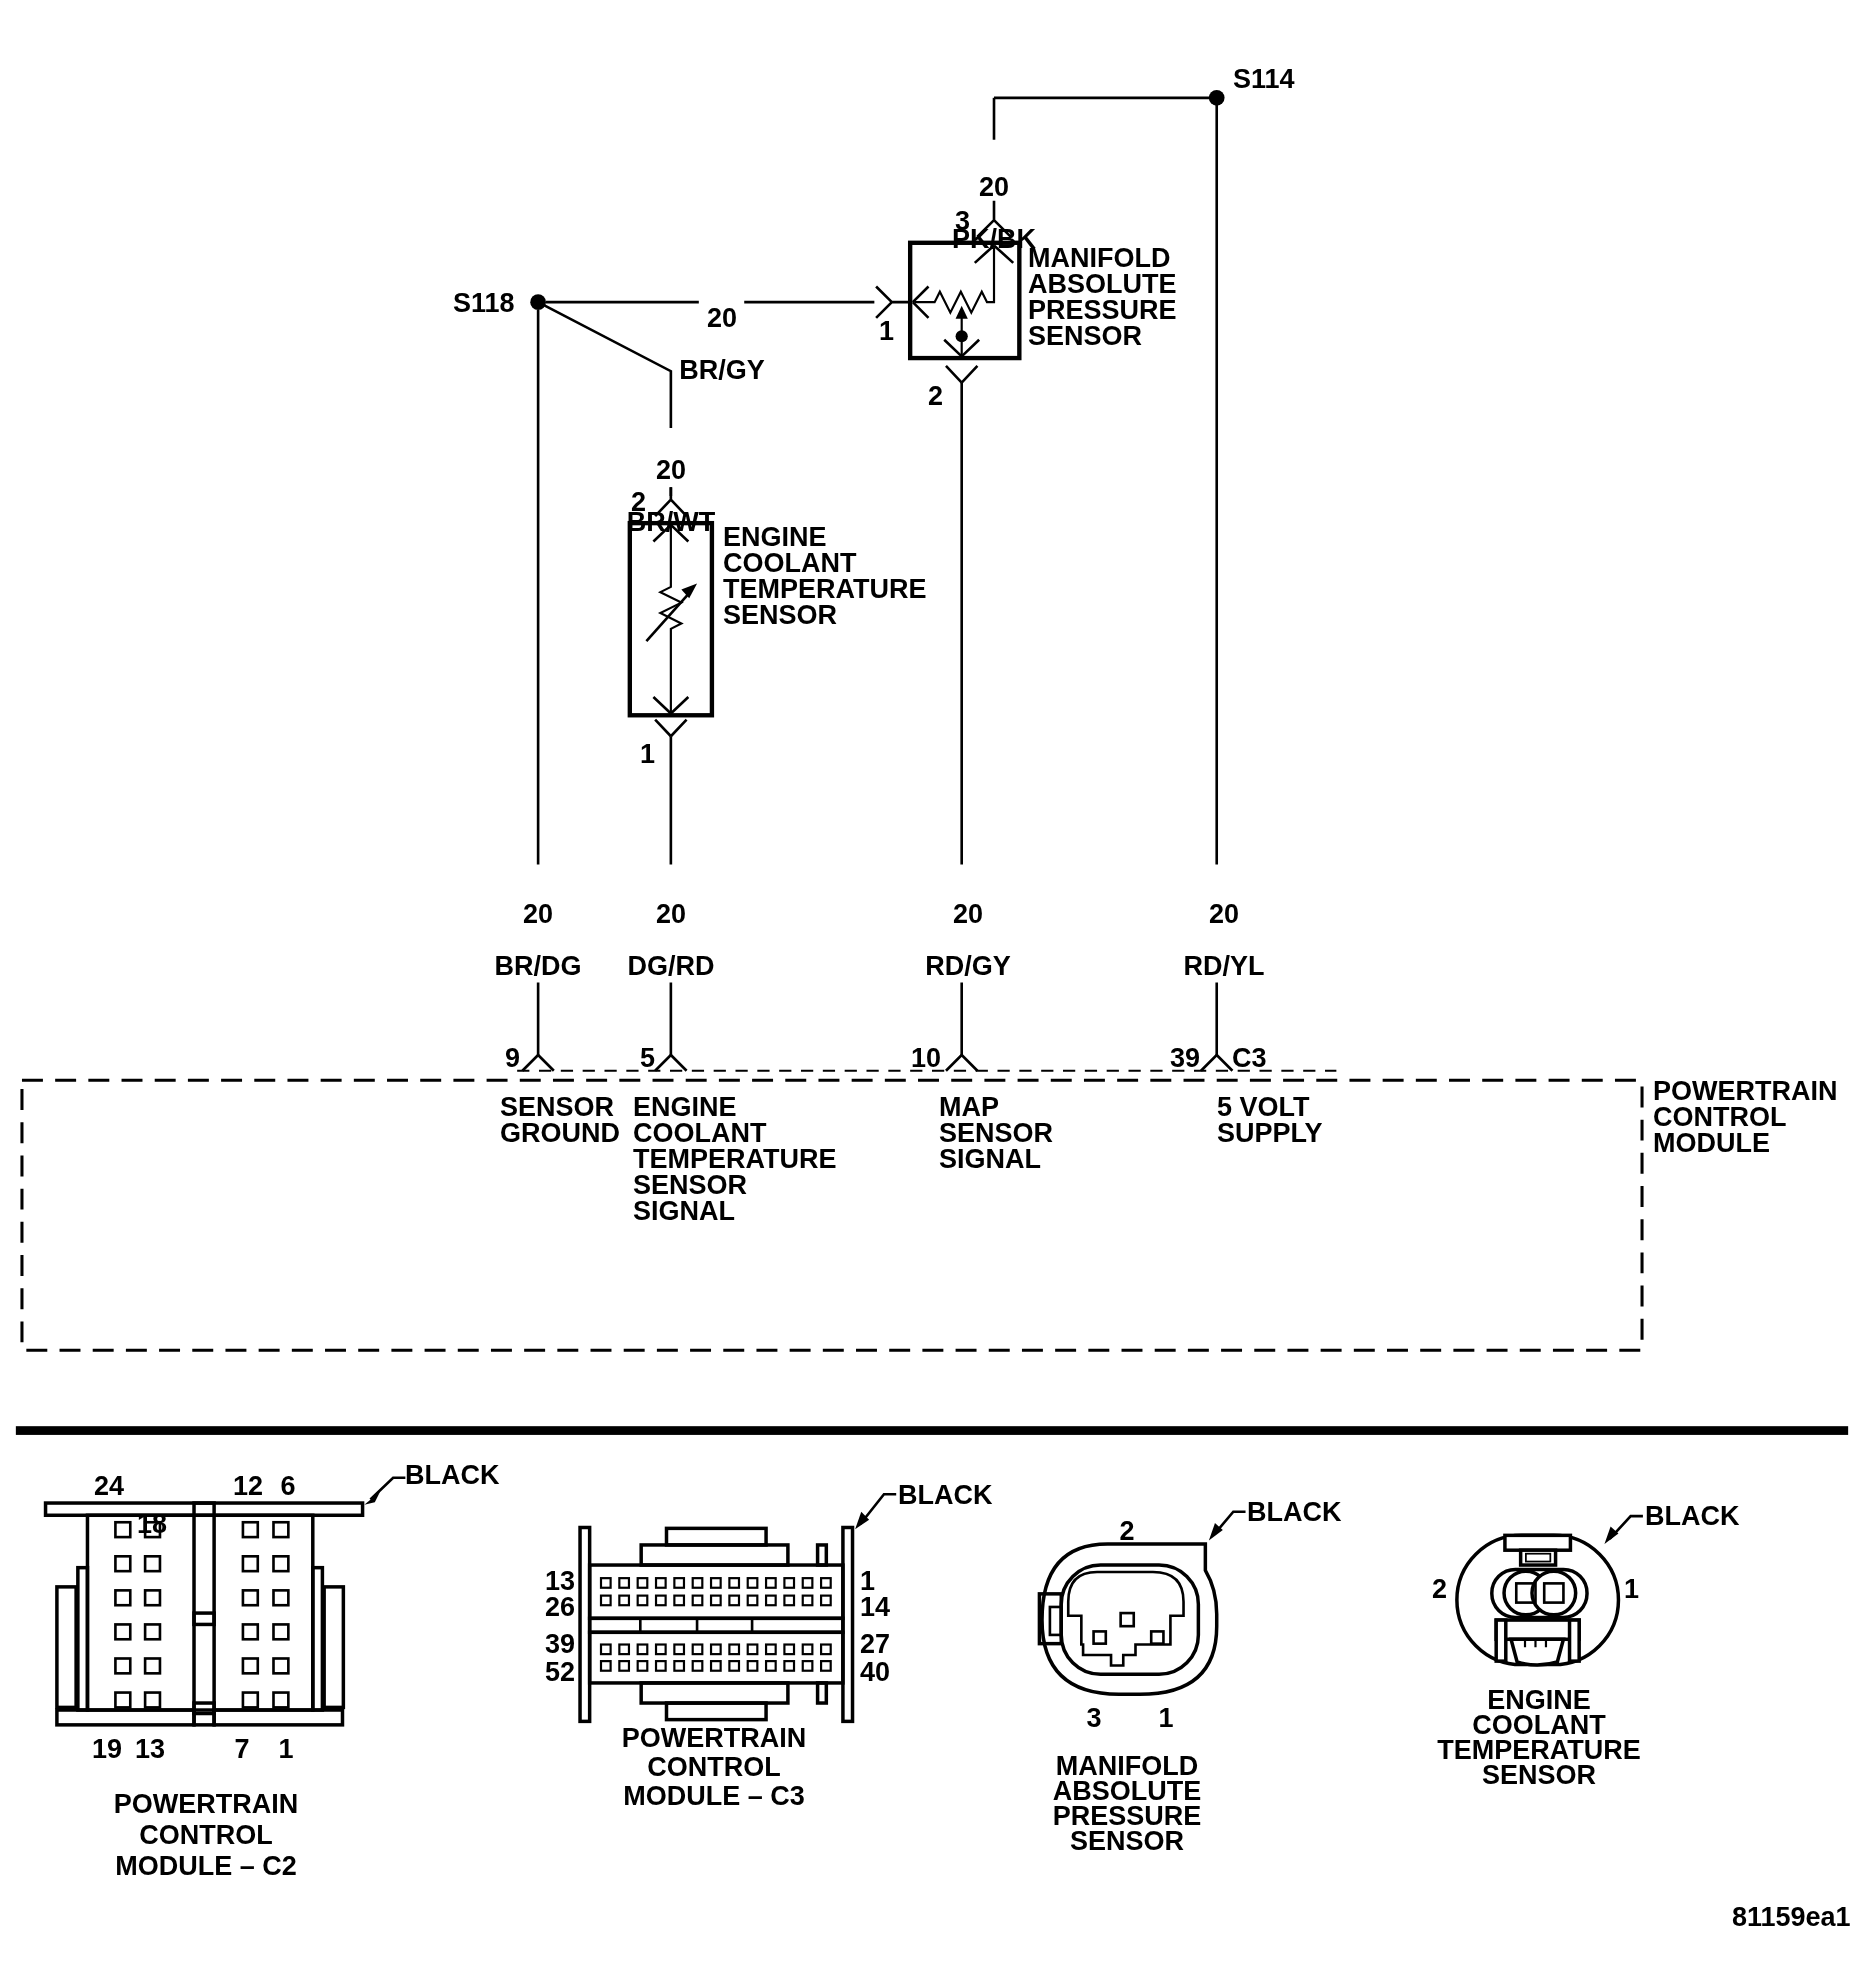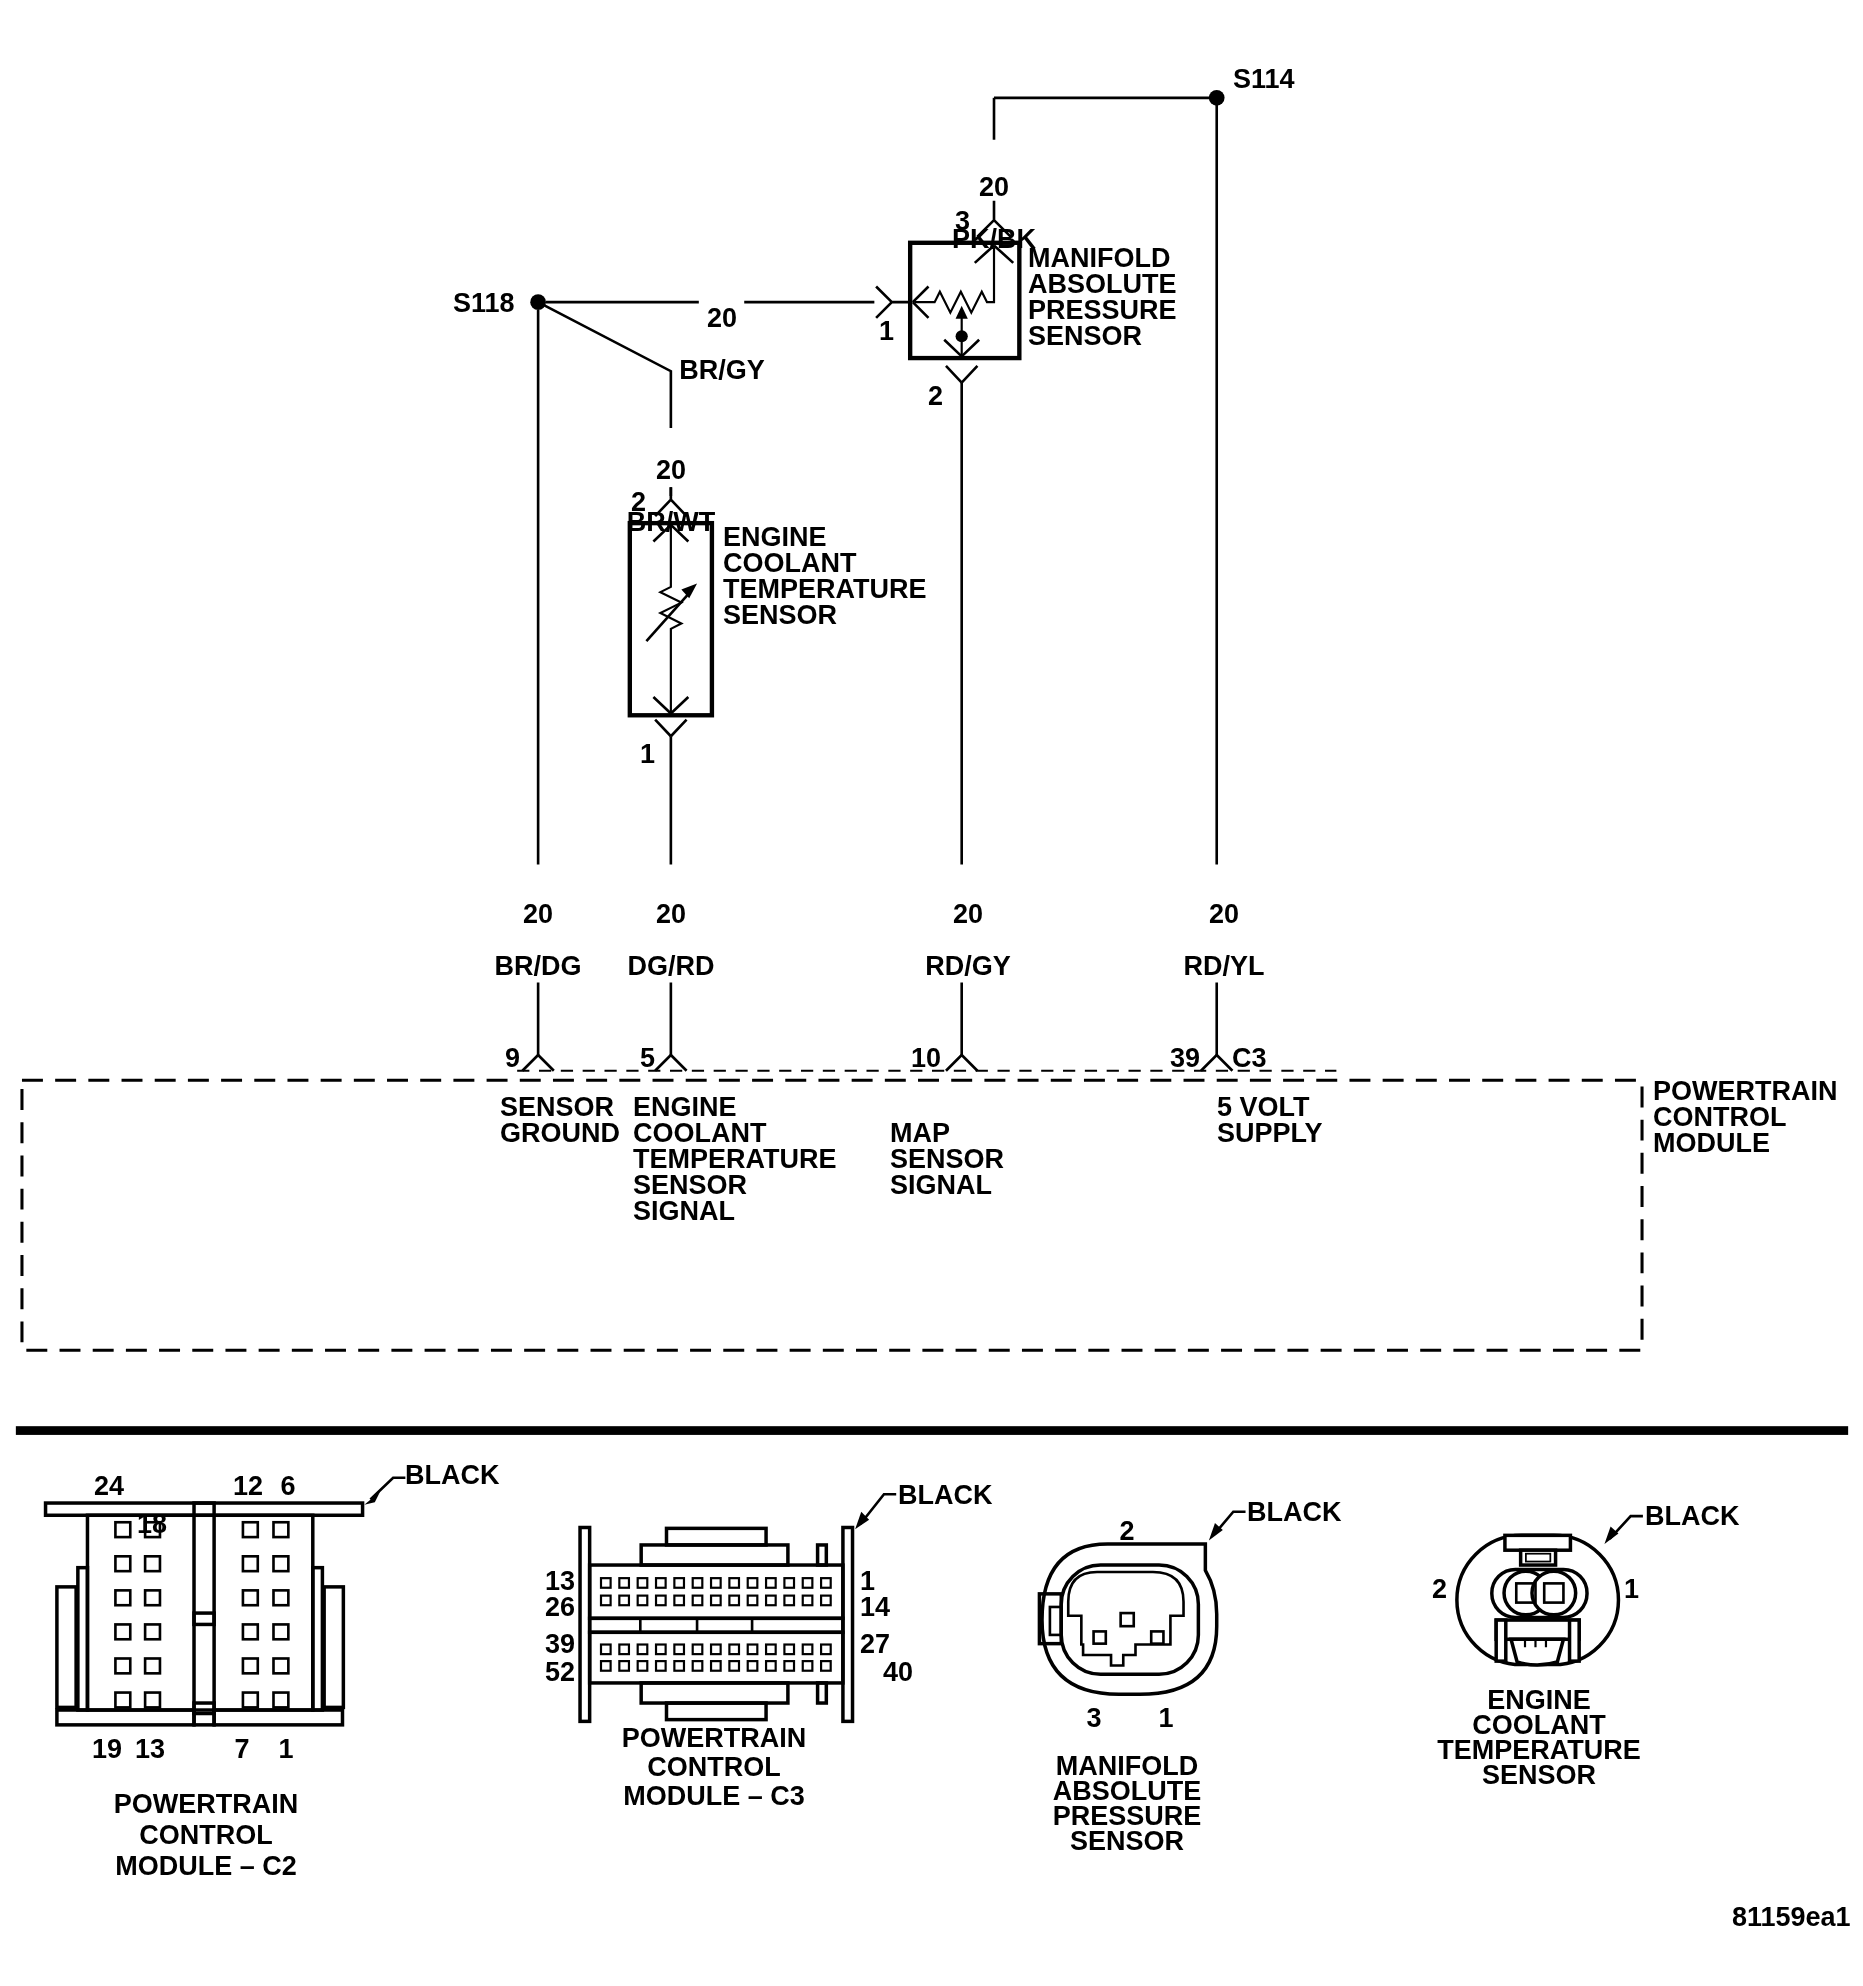--- a/index.html
+++ b/index.html
@@ -283,21 +283,21 @@
   <div class="lbl rt" style="left:1162px;top:1045px;width:38px;">39</div>
   <div class="lbl" style="left:1232px;top:1045px;">C3</div>
 
   <div class="lbl" style="left:500px;top:1094px;">SENSOR
 GROUND</div>
   <div class="lbl" style="left:633px;top:1094px;">ENGINE
 COOLANT
 TEMPERATURE
 SENSOR
 SIGNAL</div>
-  <div class="lbl" style="left:890px;top:1094px;margin-top:26px;">MAP
+  <div class="lbl" style="left:939px;top:1094px;">MAP
 SENSOR
 SIGNAL</div>
   <div class="lbl" style="left:1181px;top:1094px;margin-left:36px;">5 VOLT
 SUPPLY</div>
   <div class="lbl" style="left:1653px;top:1078px;">POWERTRAIN
 CONTROL
 MODULE</div>
 
   <div class="lbl ctr" style="left:88px;top:1473px;width:42px;">24</div>
   <div class="lbl ctr" style="left:131px;top:1511px;width:42px;">18</div>
@@ -312,21 +312,21 @@
 MODULE – C2</div>
   <div class="lbl" style="left:405px;top:1462px;">BLACK</div>
 
   <div class="lbl rt" style="left:533px;top:1568px;width:42px;">13</div>
   <div class="lbl rt" style="left:533px;top:1594px;width:42px;">26</div>
   <div class="lbl rt" style="left:533px;top:1631px;width:42px;">39</div>
   <div class="lbl rt" style="left:533px;top:1659px;width:42px;">52</div>
   <div class="lbl" style="left:860px;top:1568px;">1</div>
   <div class="lbl" style="left:860px;top:1594px;">14</div>
   <div class="lbl" style="left:860px;top:1631px;">27</div>
-  <div class="lbl" style="left:860px;top:1659px;margin-left:23px;">40</div>
+  <div class="lbl" style="left:860px;top:1659px;">40</div>
   <div class="lbl ctr cap" style="left:591px;top:1724px;width:246px;">POWERTRAIN
 CONTROL
 MODULE – C3</div>
   <div class="lbl" style="left:898px;top:1482px;">BLACK</div>
 
   <div class="lbl ctr" style="left:1106px;top:1518px;width:42px;">2</div>
   <div class="lbl ctr" style="left:1073px;top:1705px;width:42px;">3</div>
   <div class="lbl ctr" style="left:1145px;top:1705px;width:42px;">1</div>
   <div class="lbl ctr" style="left:1004px;top:1754px;width:246px;line-height:25px;">MANIFOLD
 ABSOLUTE

